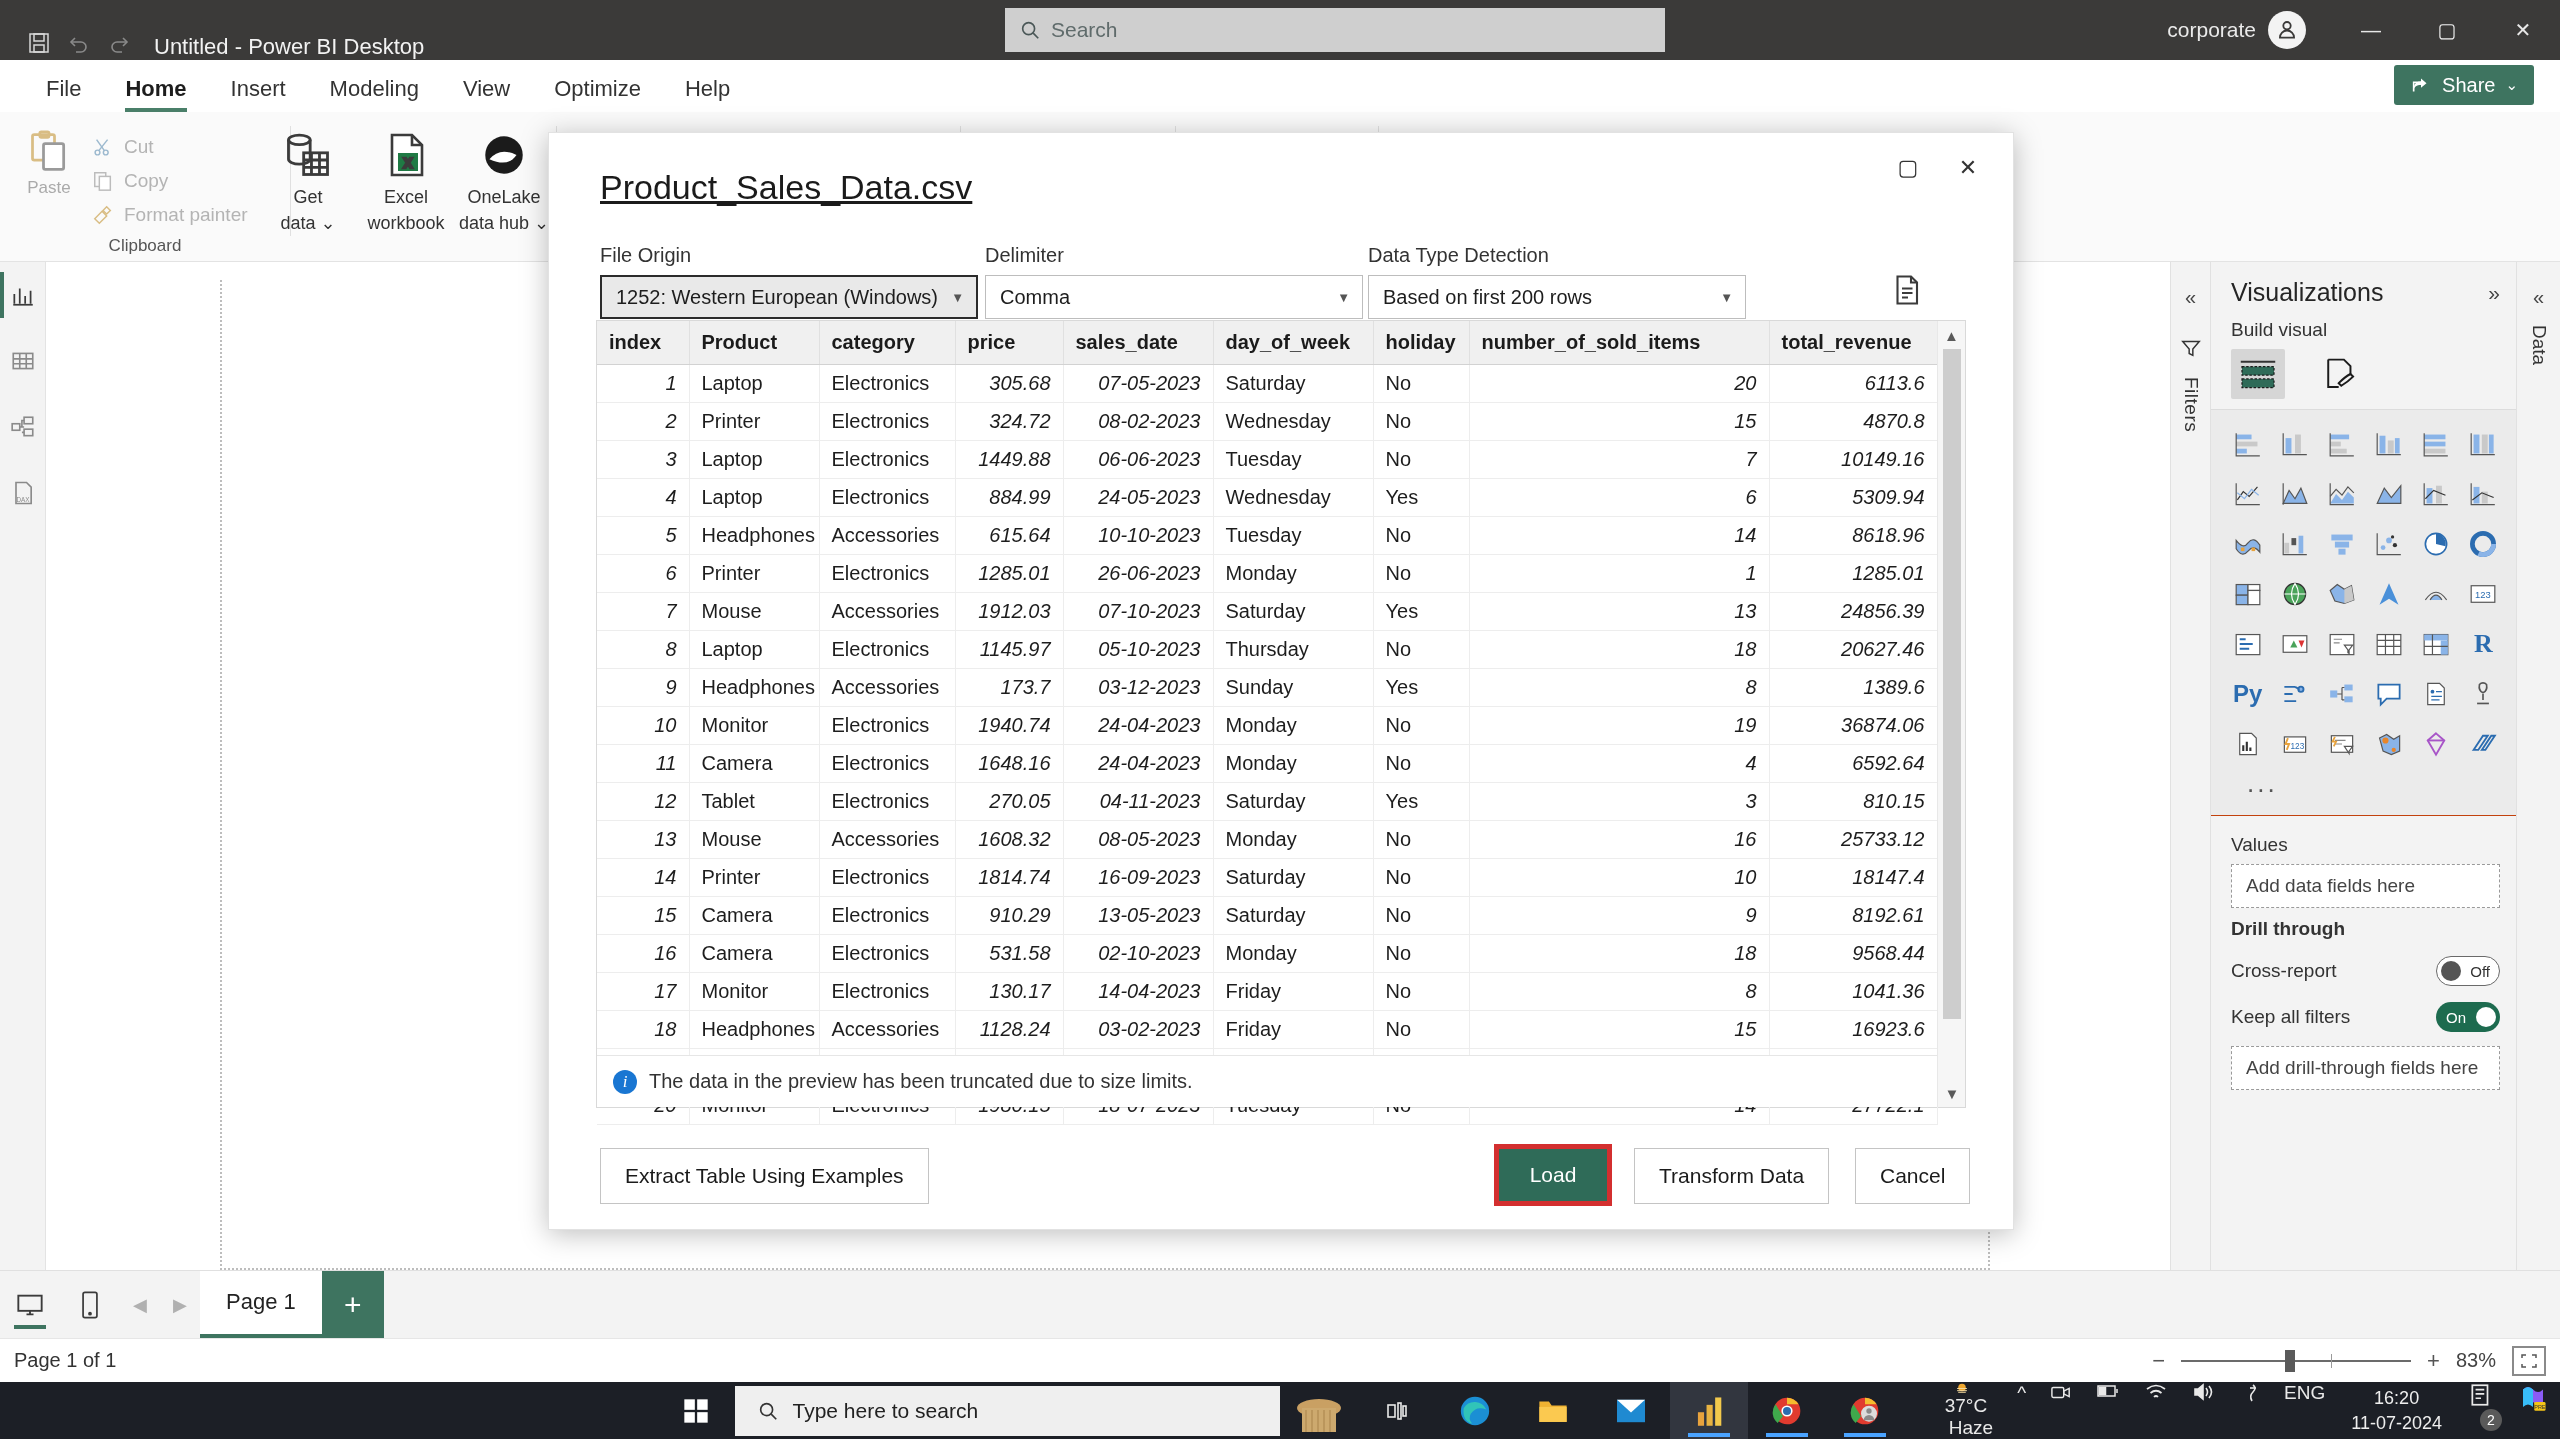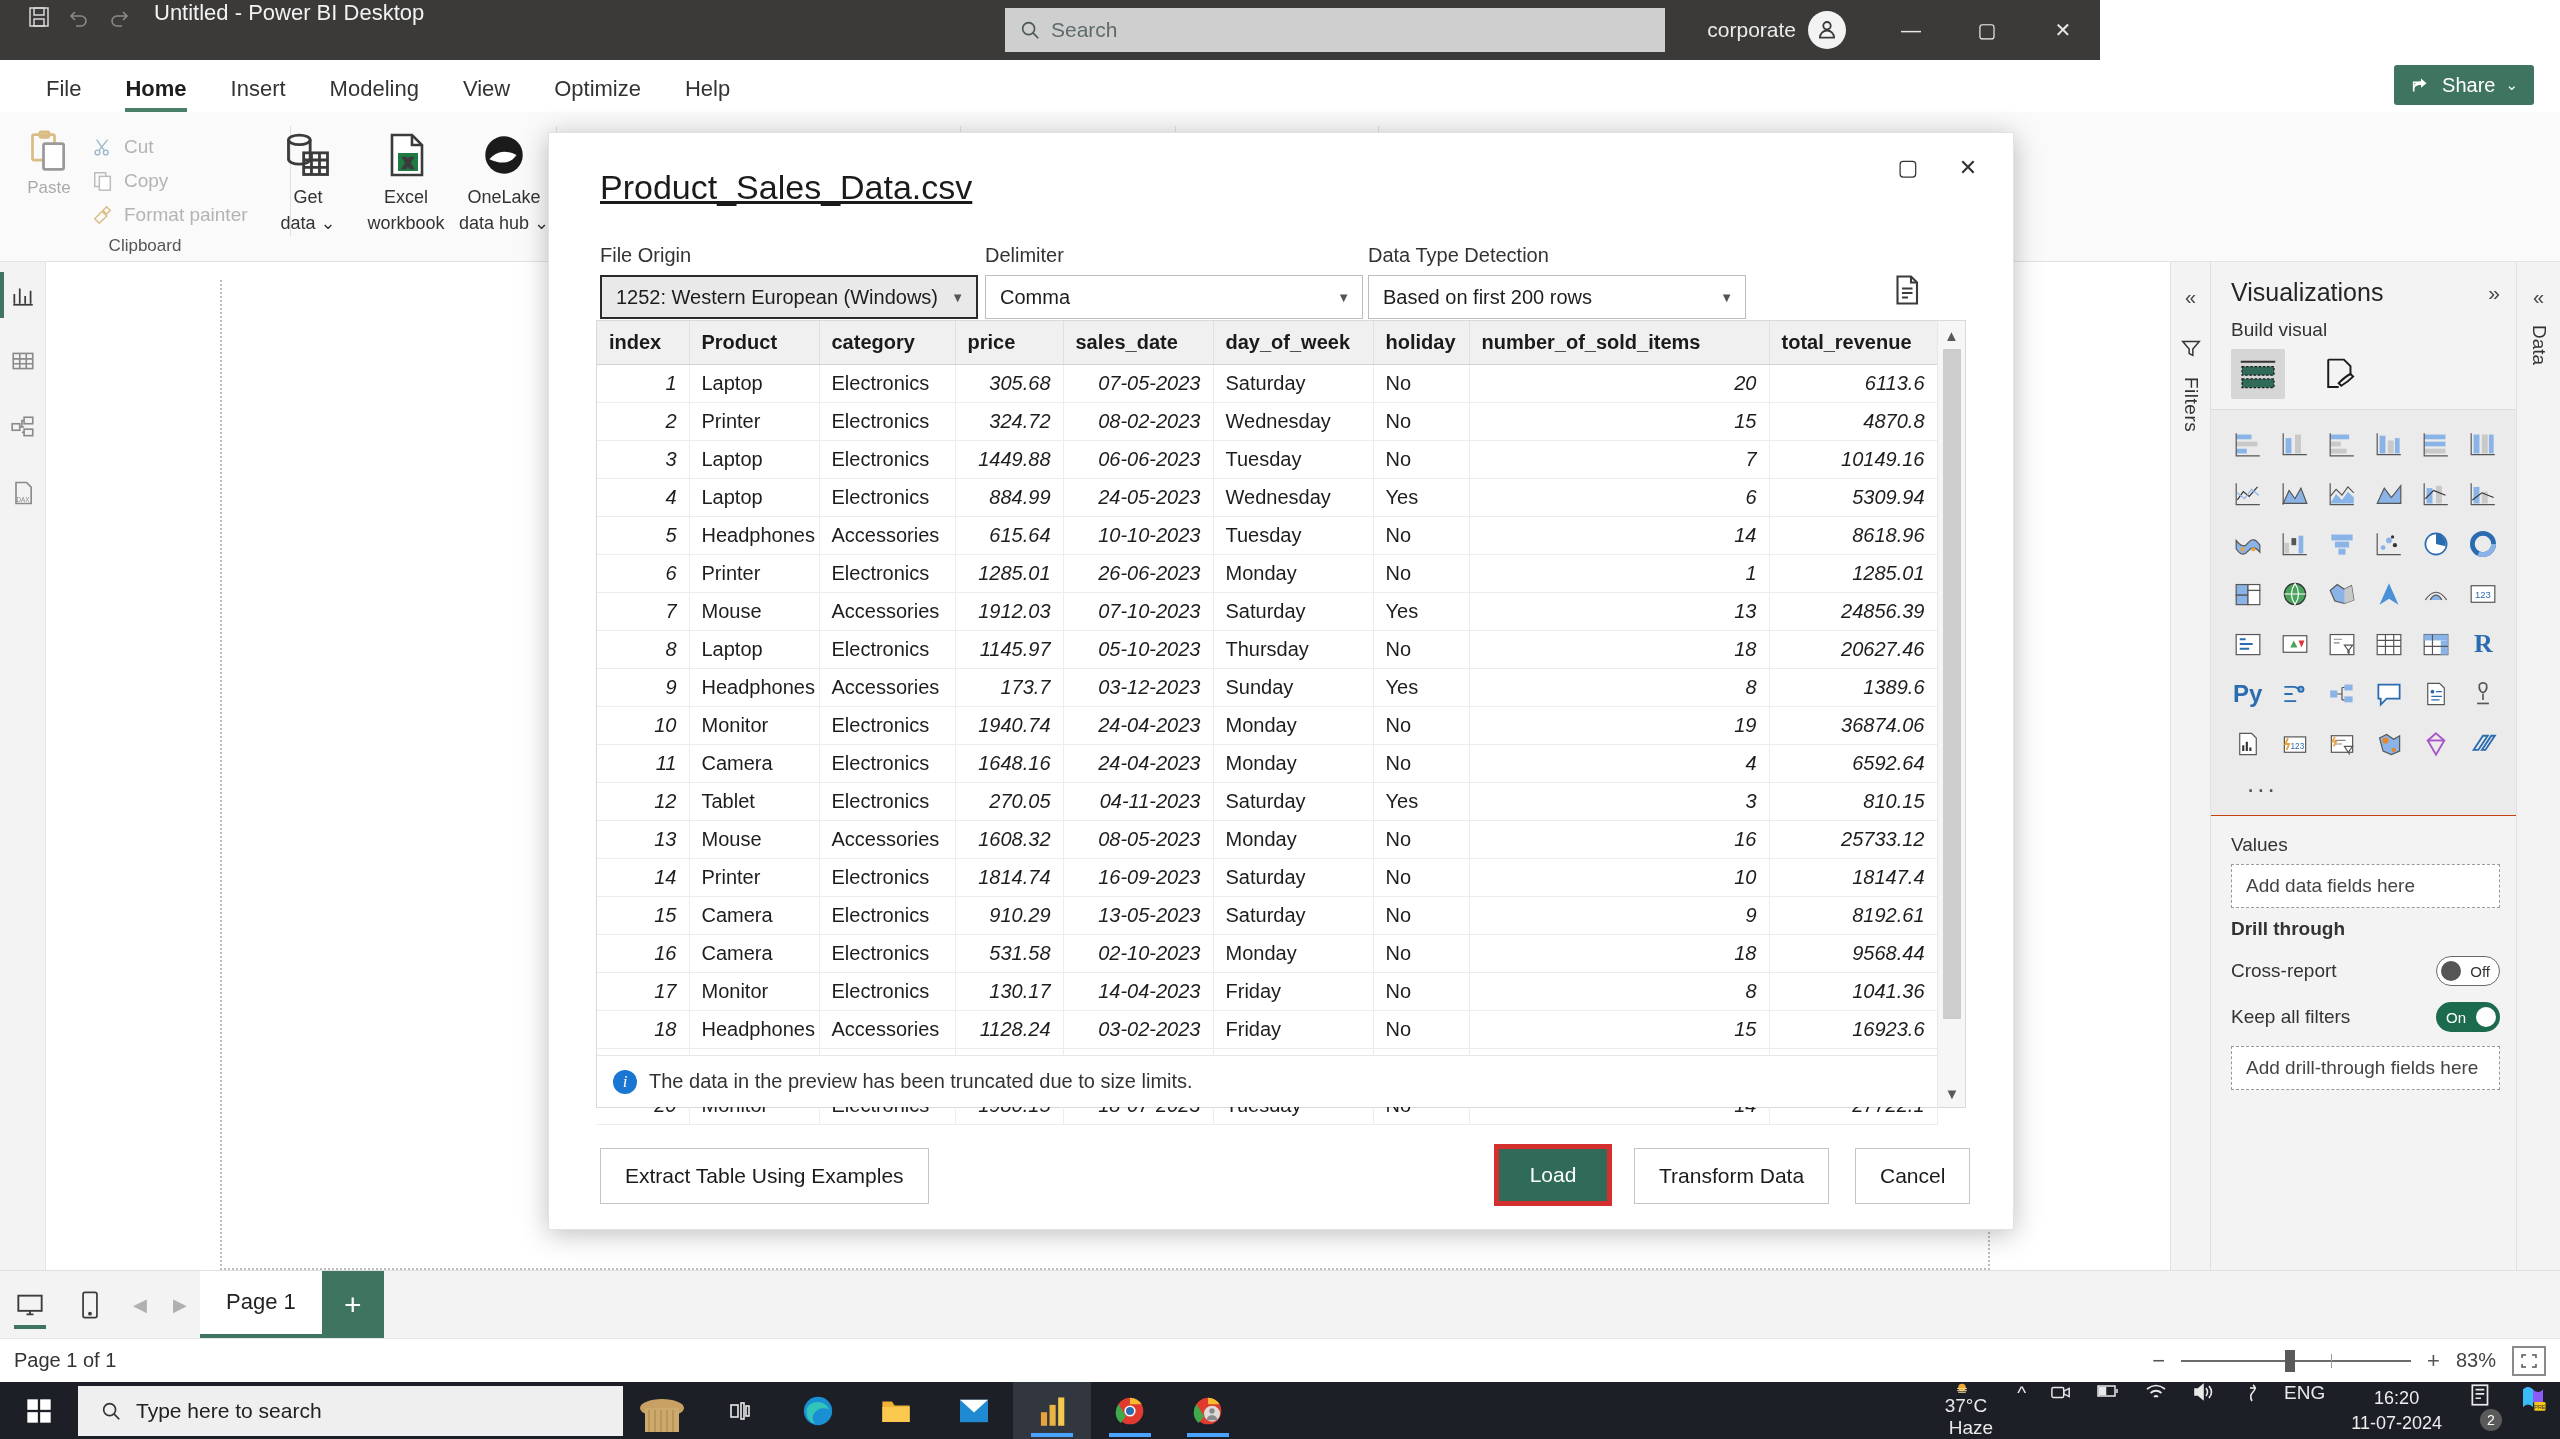--- a/index.html
+++ b/index.html
@@ -5,22 +5,22 @@
   * { box-sizing: border-box; margin: 0; padding: 0; }
   html, body {
     width: 2560px; height: 1439px;
     font-family: "Liberation Sans", sans-serif;
     overflow: hidden; background: #fff;
   }
   #app { position: relative; width: 2560px; height: 1439px; }
 
   
   .titlebar {
-    position: absolute; top: 0; left: 0; width: 2100px; height: 60px;
-    background: #3b3a39; display: flex; align-items: flex-start;
+    position: absolute; top: 0; left: 0; width: 2560px; height: 60px;
+    background: #3b3a39; display: flex; align-items: flex-end;
   }
   .tb-icons { display: flex; align-items: center; gap: 6px; padding-left: 22px; }
   .tb-ico {
     width: 34px; height: 34px; display: flex; align-items: center; justify-content: center;
     color: #d8d8d8;
   }
   .tb-ico.dim { color: #8a8a8a; }
   .tb-title { color: #f2f2f2; font-size: 22px; margin-left: 18px; white-space: nowrap; }
   .tb-search {
     position: absolute; left: 1005px; top: 8px; width: 660px; height: 44px;
@@ -214,21 +214,21 @@
   }
   .zline { width: 230px; height: 2px; background: #6b6b6b; position: relative; }
   .zknob { position: absolute; left: 104px; top: -10px; width: 10px; height: 22px; background: #5a5a5a; }
   .ztick { position: absolute; left: 150px; top: -6px; width: 1px; height: 14px; background: #9a9a9a; }
   .zpct { font-size: 20px; color: #444; }
   .zfit { width: 34px; height: 30px; border: 2px solid #8a8a8a; display: flex; align-items: center; justify-content: center; }
 
   
   .taskbar {
     position: absolute; top: 1382px; left: 0; width: 2560px; height: 57px;
-    background: #1c1f26; display: flex; align-items: center;
+    background: #1c1f26; display: flex; align-items: center; justify-content: center;
   }
   .winstart { width: 78px; height: 57px; display: flex; align-items: center; justify-content: center; }
   .tsearch {
     width: 545px; height: 50px; background: #efefef; display: flex; align-items: center;
     gap: 14px; padding-left: 22px; font-size: 21px; color: #222;
   }
   .tbico {
     width: 78px; height: 57px; display: flex; align-items: center; justify-content: center;
     position: relative;
   }

